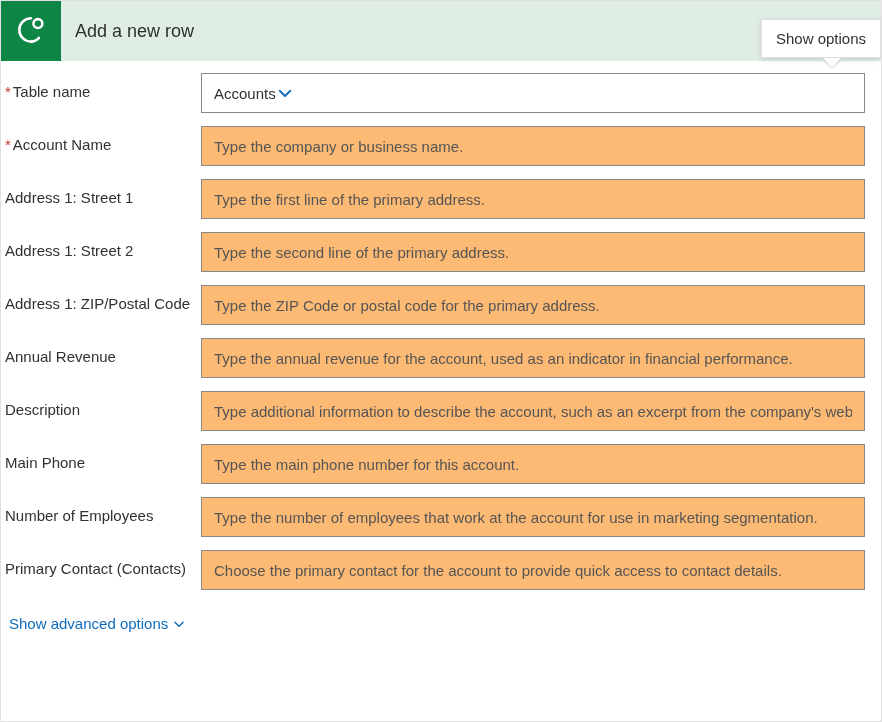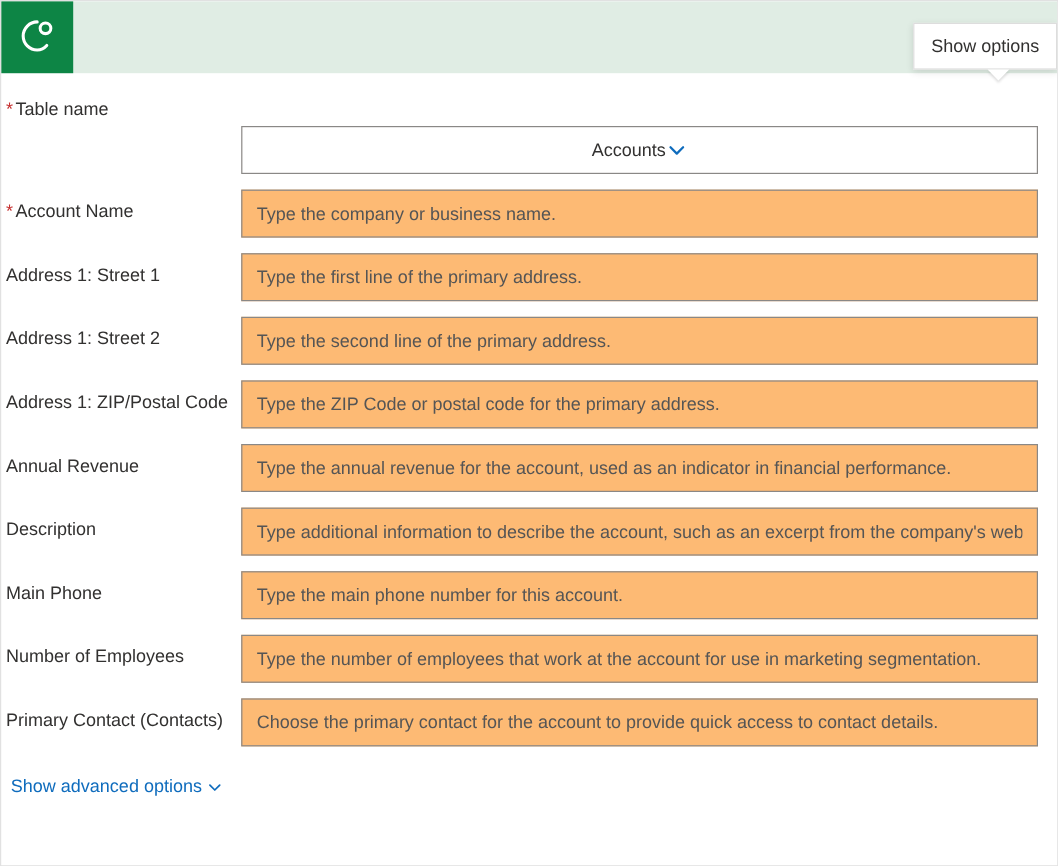--- a/index.html
+++ b/index.html
@@ -93,23 +93,22 @@
     .field::placeholder { color: #555; opacity: 1; }
     .select {
       width: 100%;
       height: 40px;
       border: 1px solid #8a8886;
       padding: 0 12px;
       font-size: 15px;
       background: #fff;
       display: flex;
       align-items: center;
-      justify-content: center;
+      justify-content: flex-start;
       cursor: pointer;
-      margin-top: 32px;
     }
     .select-val { color: #323130; }
     .chev-down-blue {
       width: 18px; height: 18px;
     }
     .advanced {
       display: inline-flex;
       align-items: center;
       gap: 4px;
       color: #0f6cbd;
@@ -122,20 +121,21 @@
 </head>
 <body>
 
 <div class="header">
   <div class="header-icon">
     <svg viewBox="0 0 32 32" width="34" height="34" fill="none" stroke="#fff" stroke-width="2.4">
       <path d="M16 4c-6 0-11 5-11 11 0 6 5 11 11 11 3.5 0 6-1.8 7.5-3.5" stroke-linecap="round"></path>
       <circle cx="22.5" cy="9" r="4.2"></circle>
     </svg>
   </div>
+  <div class="header-title">Add a new row</div>
   <div class="tooltip-wrap">
     <div class="tooltip">
       <span>Show options</span>
       <div class="tooltip-arrow"></div>
     </div>
   </div>
 </div>
 
 <div class="form-area">
 

